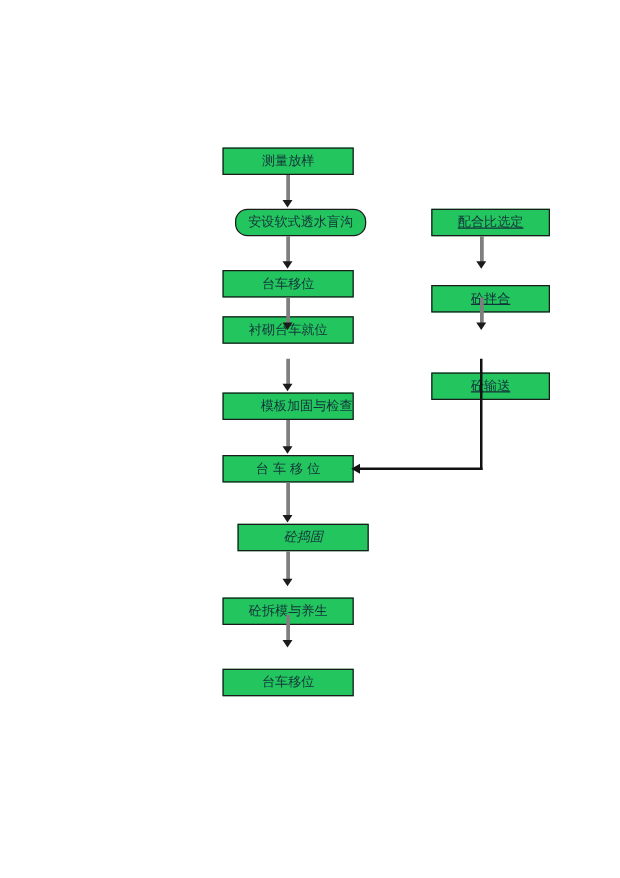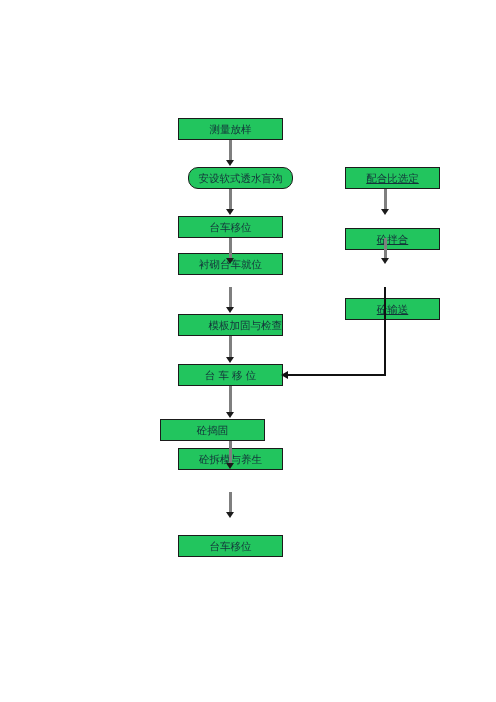--- a/index.html
+++ b/index.html
@@ -112,25 +112,25 @@
   </div>
 
   <div class="node wide" style="left:178px; top:314px;justify-content:flex-end;">
     <span>模板加固与检查</span>
   </div>
 
   <div class="node wide spaced" style="left:178px; top:364px;">
     <span>台车移位</span>
   </div>
 
-  <div class="node wide" style="left:160px; top:419px;">
+  <div class="node wide" style="left:190px; top:419px;font-style:italic;">
     <span>砼捣固</span>
   </div>
 
-  <div class="node wide" style="left:178px; top:448px;">
+  <div class="node wide" style="left:178px; top:478px;">
     <span>砼拆模与养生</span>
   </div>
 
   <div class="node wide" style="left:178px; top:535px;">
     <span>台车移位</span>
   </div>
 
   <div class="node narrow" style="left:345px; top:167px;">
     <span>配合比选定</span>
   </div>

